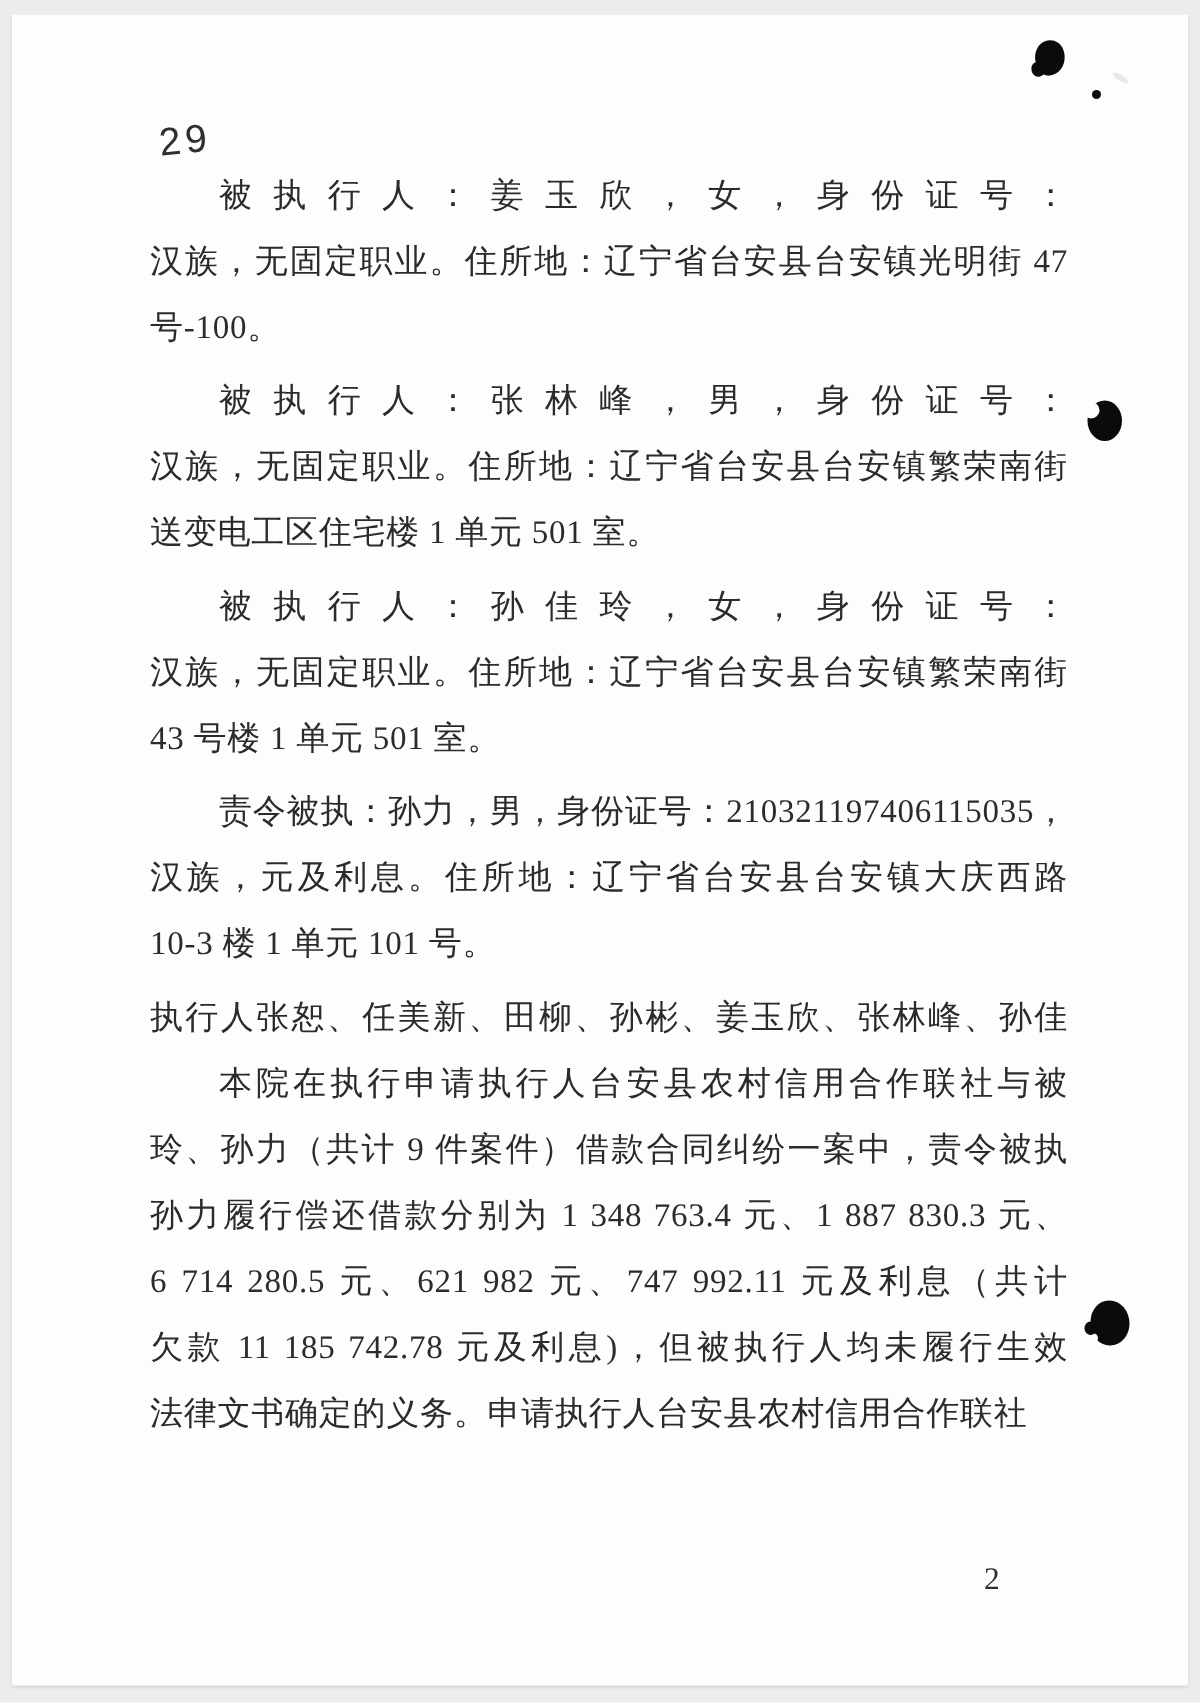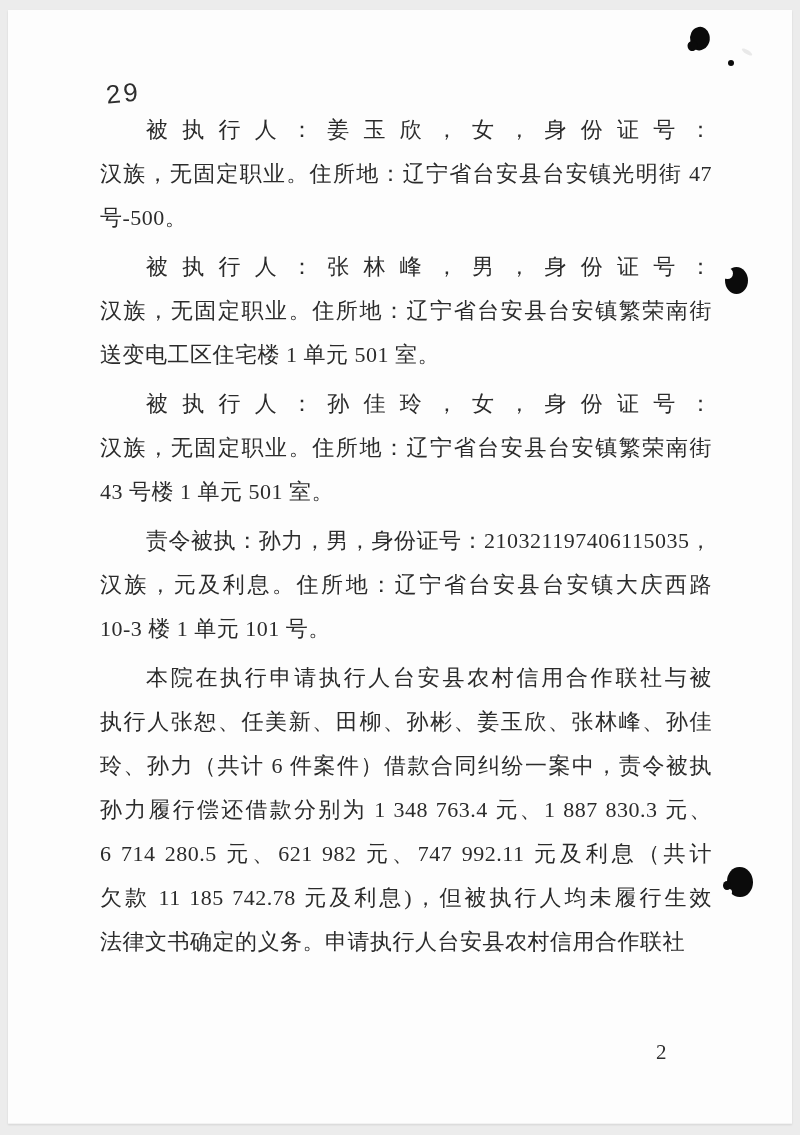--- a/index.html
+++ b/index.html
@@ -111,41 +111,41 @@
 <body>
 
 <div class="canvas">
   <div class="paper">
     <div class="stamp">29</div>
 
     <div class="content">
         <div class="para">
           <div class="line first fill">被执行人：姜玉欣，女，身份证号：210321197109270020，</div>
           <div class="line fill">汉族，无固定职业。住所地：辽宁省台安县台安镇光明街 47</div>
-          <div class="line">号-500。</div>
+          <div class="line">号-100。</div>
         </div>
         <div class="para">
           <div class="line first fill">被执行人：张林峰，男，身份证号：210321196410050014，</div>
           <div class="line fill">汉族，无固定职业。住所地：辽宁省台安县台安镇繁荣南街</div>
           <div class="line">送变电工区住宅楼 1 单元 501 室。</div>
         </div>
         <div class="para">
           <div class="line first fill">被执行人：孙佳玲，女，身份证号：210321196801220041，</div>
           <div class="line fill">汉族，无固定职业。住所地：辽宁省台安县台安镇繁荣南街</div>
           <div class="line">43 号楼 1 单元 501 室。</div>
         </div>
         <div class="para">
           <div class="line first fill">责令被执：孙力，男，身份证号：210321197406115035，</div>
           <div class="line fill">汉族，元及利息。住所地：辽宁省台安县台安镇大庆西路</div>
           <div class="line">10-3 楼 1 单元 101 号。</div>
         </div>
         <div class="para">
+          <div class="line fill">执行人张恕、任美新、田柳、孙彬、姜玉欣、张林峰、孙佳</div>
           <div class="line first fill">本院在执行申请执行人台安县农村信用合作联社与被</div>
-          <div class="line fill">执行人张恕、任美新、田柳、孙彬、姜玉欣、张林峰、孙佳</div>
-          <div class="line fill">玲、孙力（共计 6 件案件）借款合同纠纷一案中，责令被执</div>
+          <div class="line fill">玲、孙力（共计 9 件案件）借款合同纠纷一案中，责令被执</div>
           <div class="line fill">孙力履行偿还借款分别为 1 348 763.4 元、1 887 830.3 元、</div>
           <div class="line fill">6 714 280.5 元、621 982 元、747 992.11 元及利息（共计</div>
           <div class="line fill">欠款 11 185 742.78 元及利息)，但被执行人均未履行生效</div>
           <div class="line">法律文书确定的义务。申请执行人台安县农村信用合作联社</div>
         </div>
       </div>
 
     <div class="blot blot-top"></div>
     <div class="speck-a"></div>
     <div class="smudge-a"></div>

